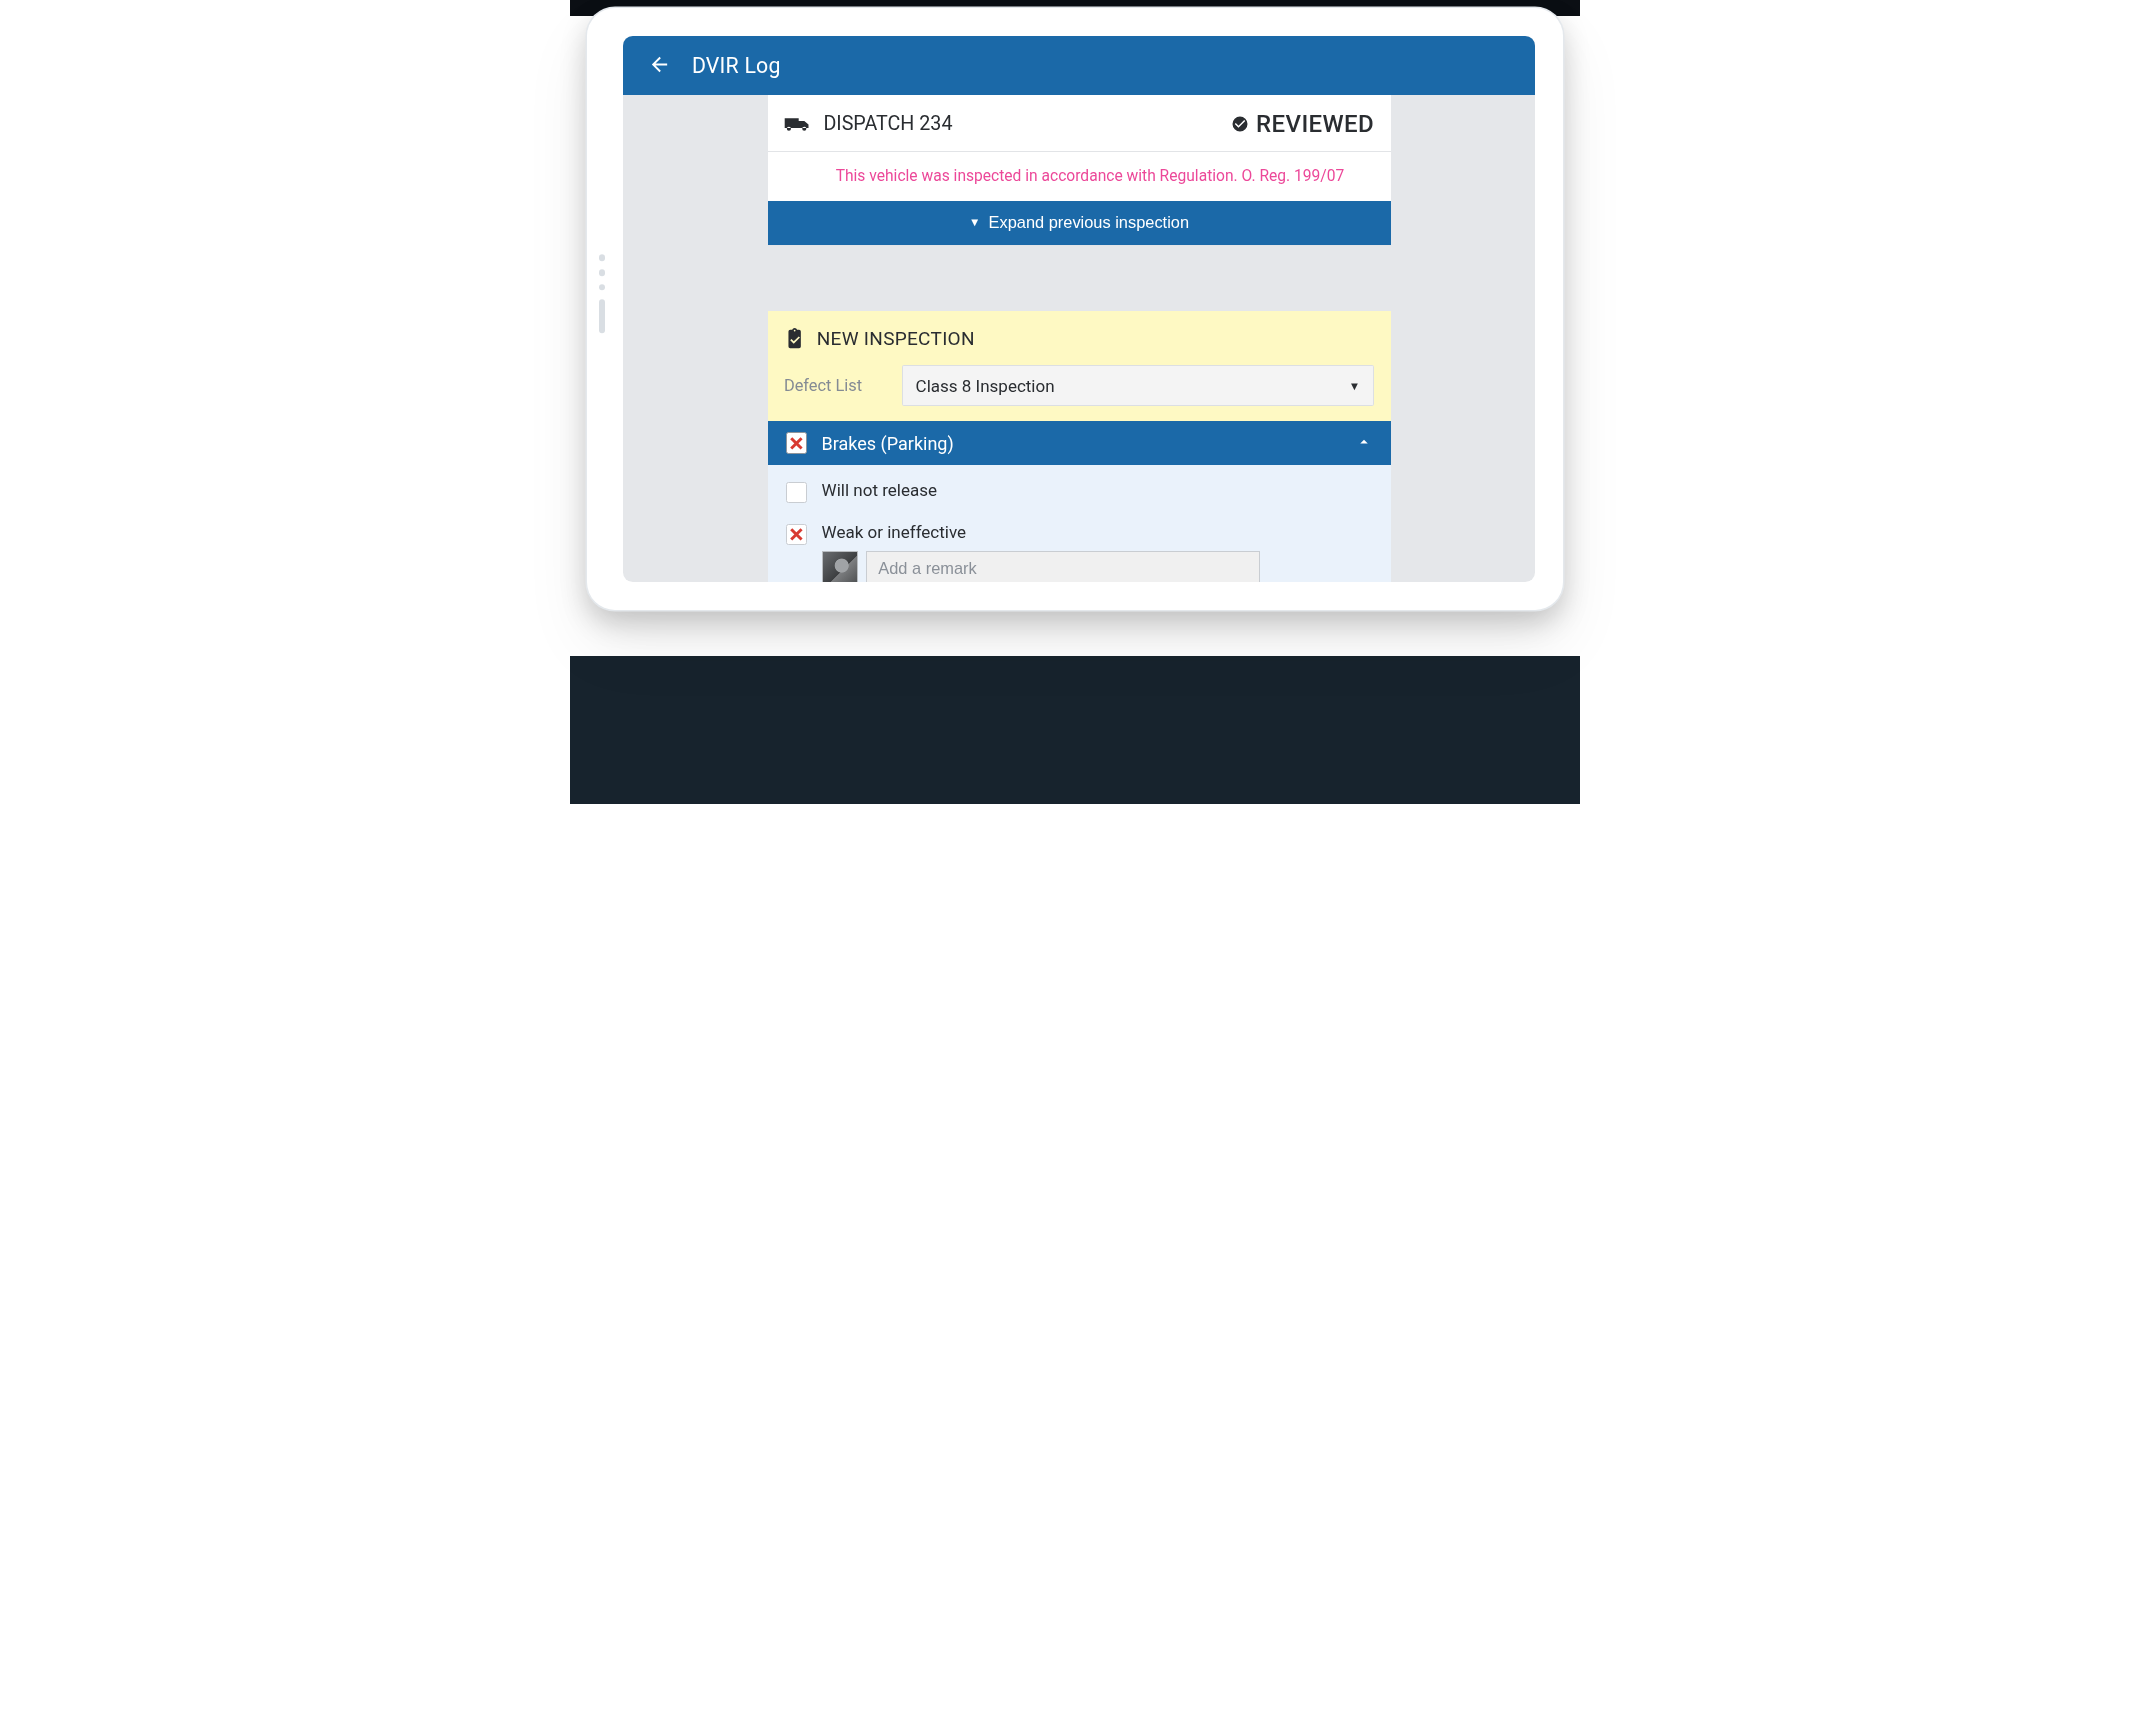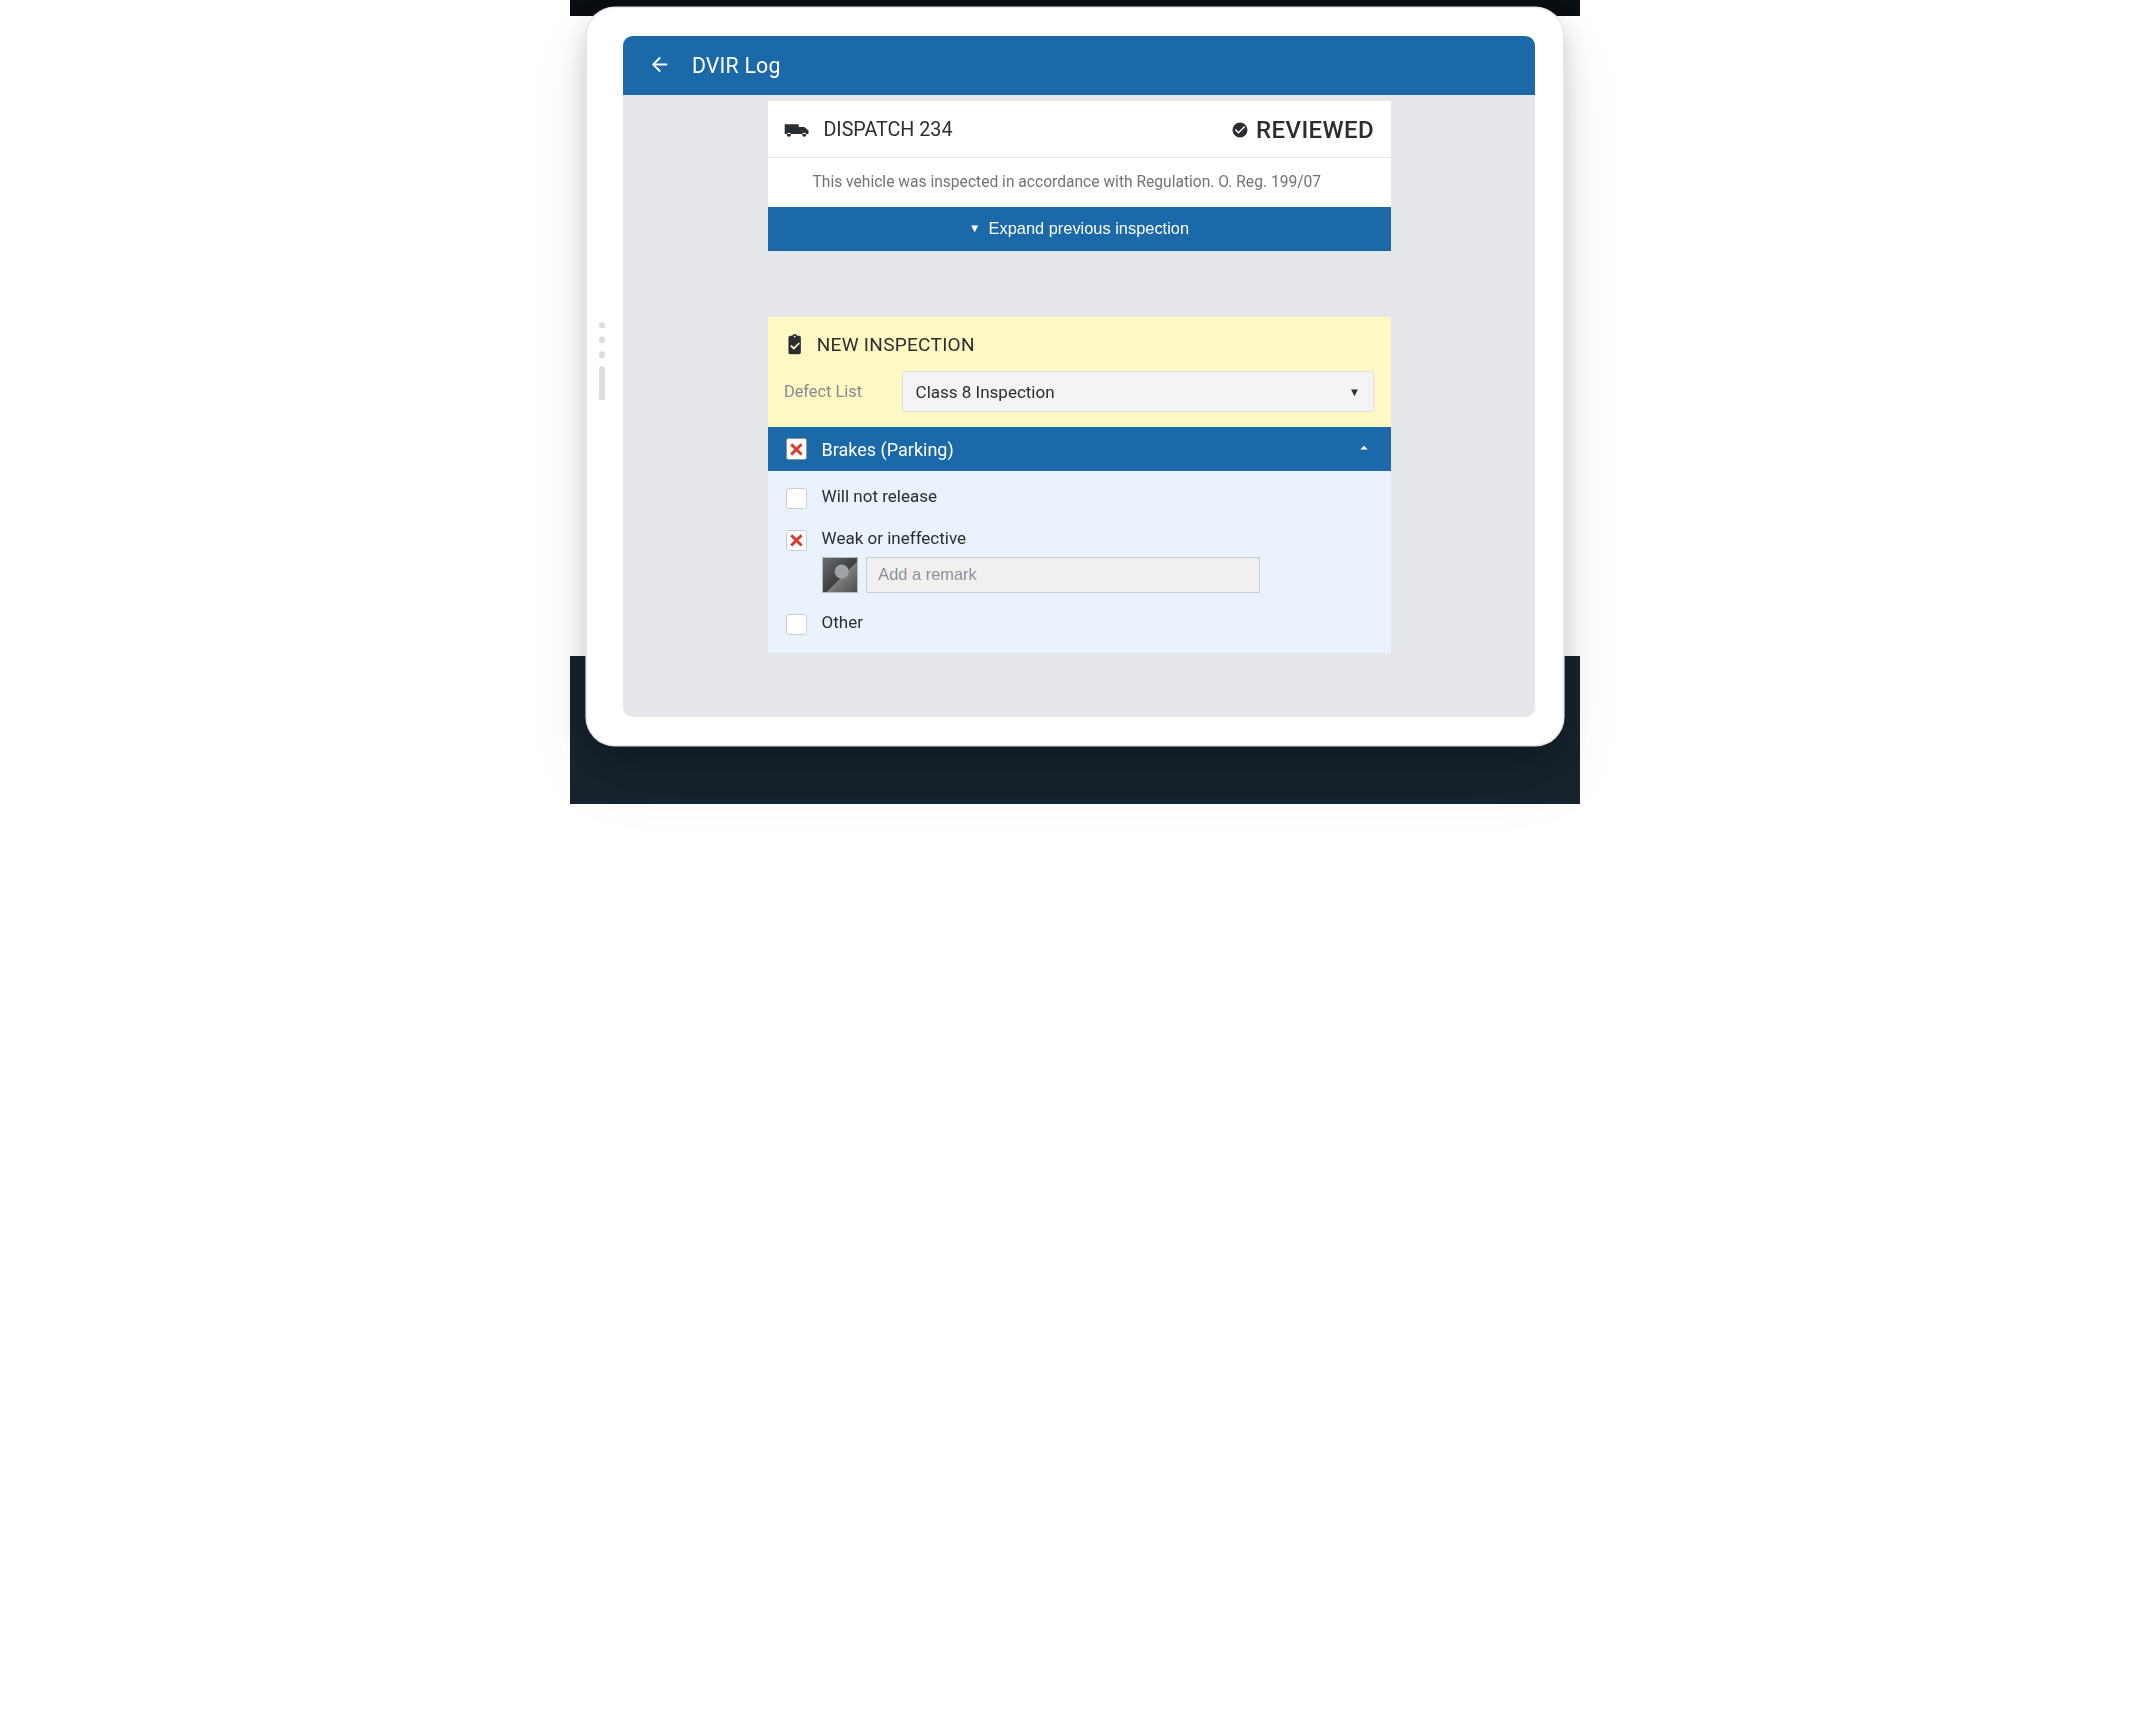--- a/index.html
+++ b/index.html
@@ -57,27 +57,26 @@
   .camera-dots .dot {
     width: 6.6px; height: 6.6px; border-radius: 50%;
     background: #d9dee3;
   }
   .camera-dots .bar {
     width: 6.6px; height: 34px; border-radius: 3.3px;
     background: #d9dee3;
   }
   .screen {
     width: 100%;
-    height: 681px;
+    height: 546px;
     background: #e5e7ea;
     border-radius: 9.8px;
     overflow: hidden;
     display: flex;
     flex-direction: column;
-    gap: 6px;
   }
   .appbar {
     background: #1b69a8;
     color: #fff;
     height: 59px;
     display: flex;
     align-items: center;
     gap: 21.3px;
     padding: 0 24.6px;
   }
@@ -114,22 +113,22 @@
     font-size: 19.7px; font-weight: 400; color: #2a2d31; justify-content: space-between;
   }
   .vehicle-left svg { width: 28px; height: 19.7px; fill: #2a2d31; }
   .vehicle-right {
     display: flex; align-items: center; gap: 6.6px;
     font-size: 24px; font-weight: 500; color: #2a2d31;
     letter-spacing: 0.4px;
   }
   .vehicle-right svg { width: 18px; height: 18px; fill: #2a2d31; }
   .vehicle-note {
-    text-align: left;
-    color: #737373;
+    text-align: center;
+    color: #ec4899;
     font-size: 15.6px;
     padding: 14.8px 23px 16.4px;
     margin-left: 22px;
   }
   .expand-btn {
     width: 100%;
     background: #1b69a8;
     color: #fff;
     border: none;
     font-size: 16.4px;

